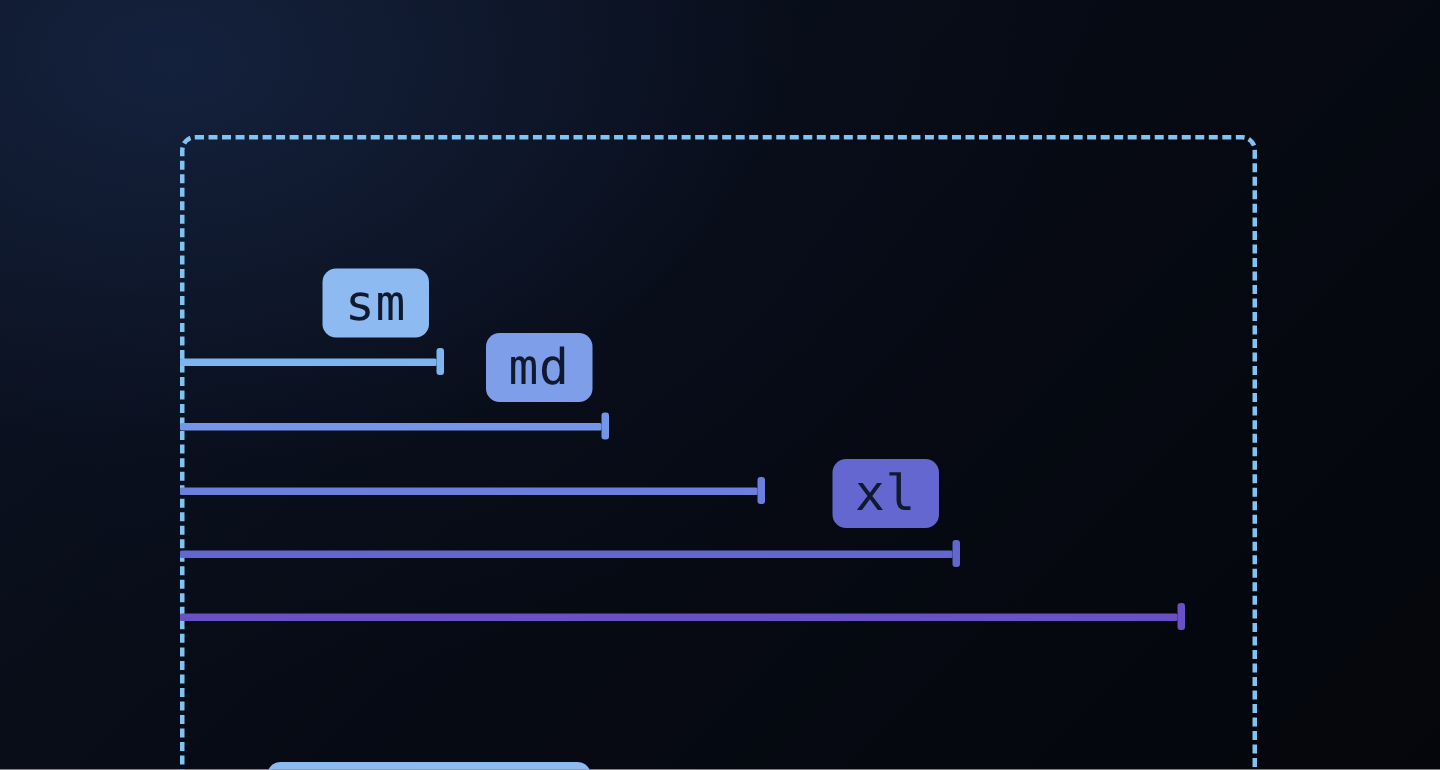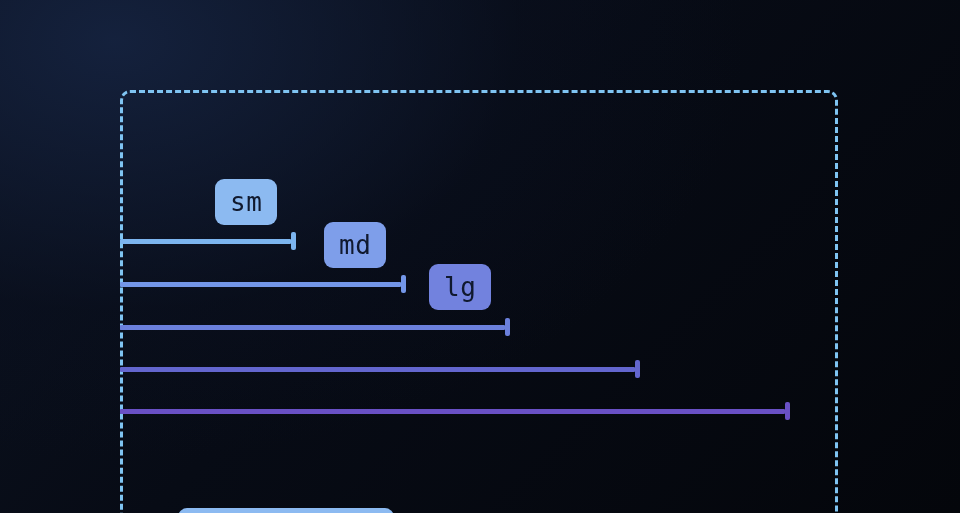--- a/index.html
+++ b/index.html
@@ -46,21 +46,21 @@
   .measure .cap {
     width: 5px;
     height: 18px;
     border-radius: 2px;
     flex: 0 0 auto;
   }
   .chip {
     position: absolute;
     padding: 8px 15px;
     border-radius: 9px;
-    font-size: 26px;
+    font-size: 33px;
     line-height: 30px;
     color: #10192e;
     letter-spacing: 0.5px;
     white-space: nowrap;
   }
   .bottom-partial {
     position: absolute;
     left: 178px;
     top: 508px;
     width: 216px;
@@ -72,22 +72,22 @@
 <body>
 
 <div class="stage">
 
   <div class="frame"></div>
 
   <div class="chip" style="left: 215px; top: 179px; background: rgb(140, 186, 241);">sm</div>
 
   <div class="chip" style="left: 324px; top: 222px; background: rgb(126, 158, 234); text-align: right;">md</div>
 
-  <div class="chip" style="left: 429px; top: 264px; background: rgb(114, 130, 222);">lg</div>
 
+  <div class="chip" style="left: 555px; top: 306px; background: rgb(100, 103, 208);">xl</div>
 
 
   <div class="measure" style="top: 232px; width: 176px;">
     <div class="bar" style="background: rgb(124, 181, 239);"></div>
     <div class="cap" style="background: rgb(124, 181, 239);"></div>
   </div>
 
   <div class="measure" style="top: 275px; width: 286px;">
     <div class="bar" style="background: rgb(115, 150, 232);"></div>
     <div class="cap" style="background: rgb(115, 150, 232);"></div>

